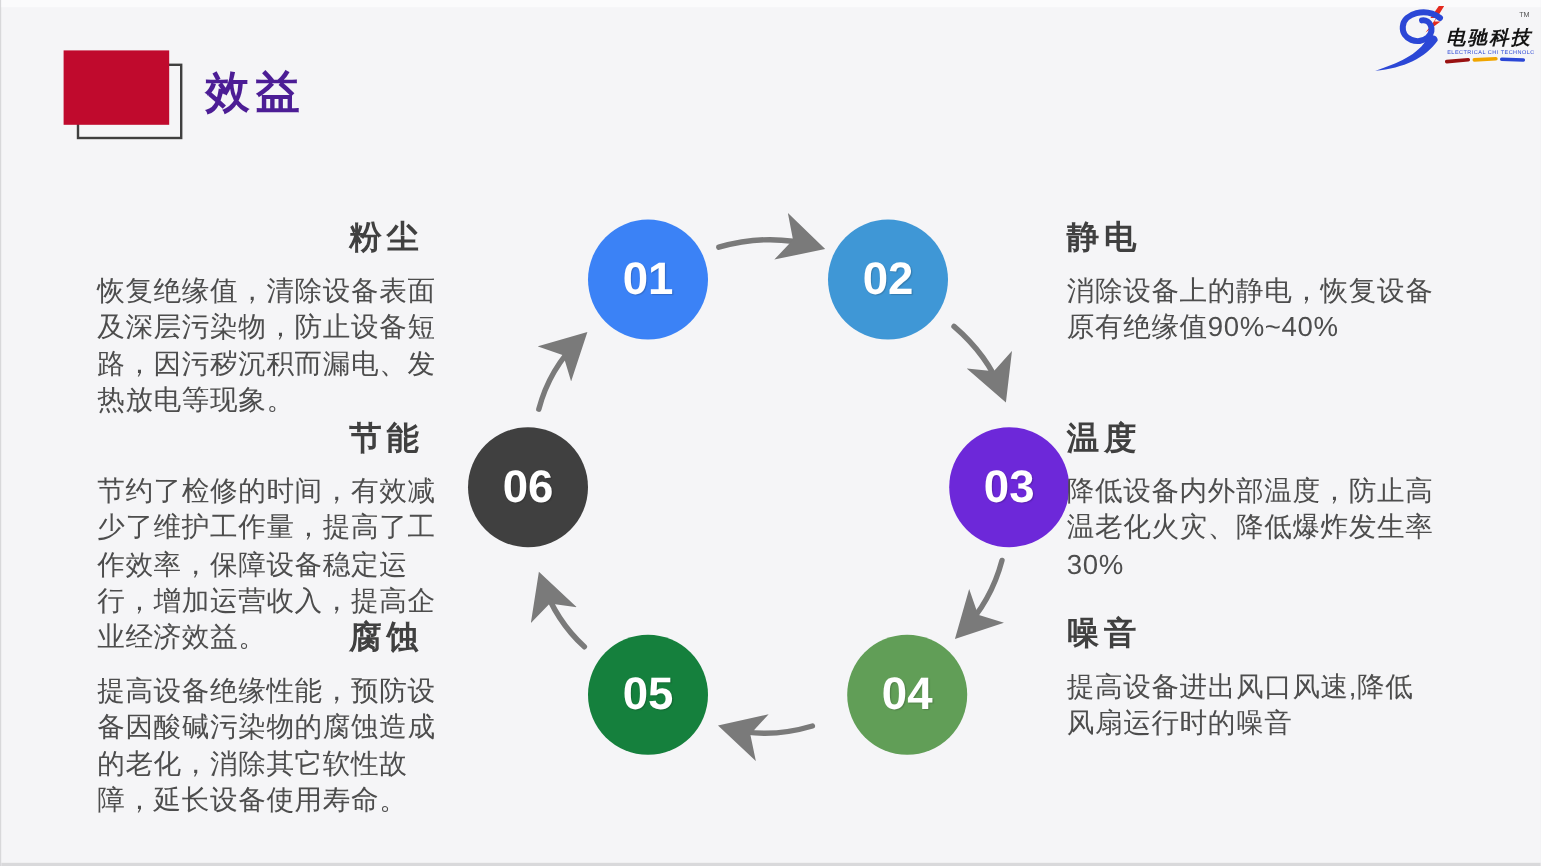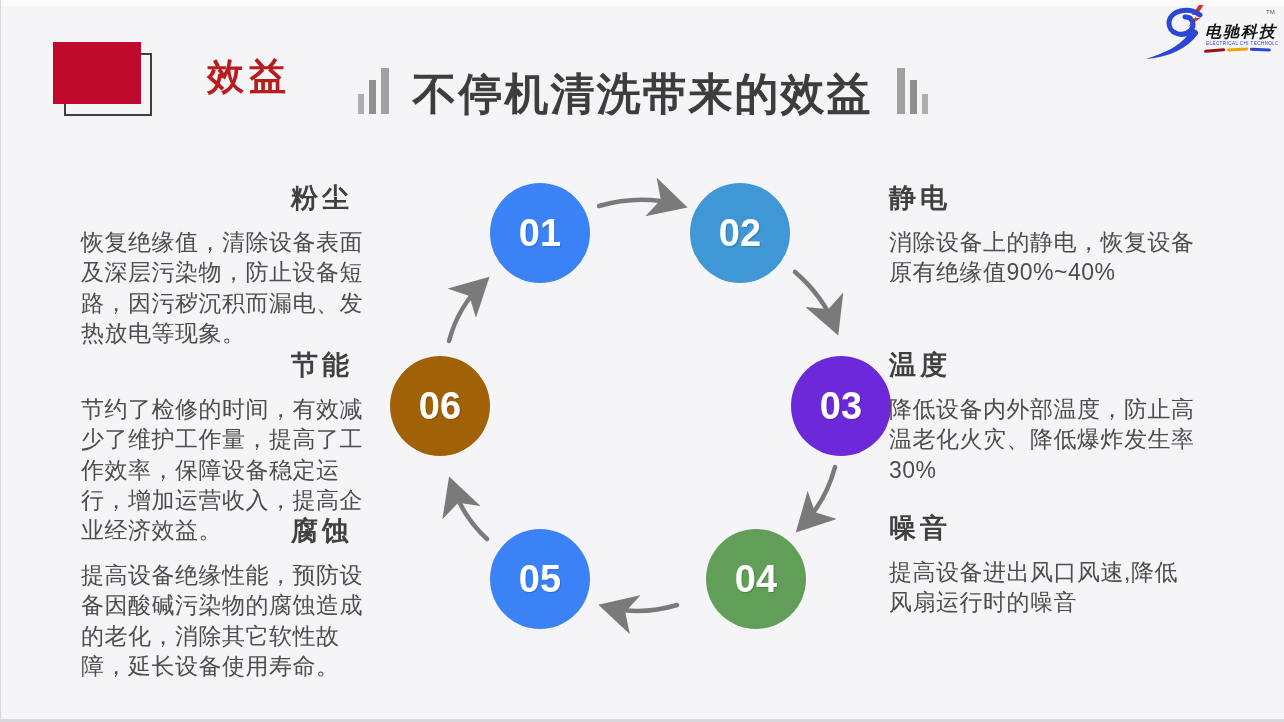--- a/index.html
+++ b/index.html
@@ -60,35 +60,22 @@
   #benefit-noise{top:510px;}
 </style>
 </head>
 <body>
 
 <div class="slide">
   <div class="top-edge"></div>
 
   <div class="outline-square"></div>
   <div class="red-square" style="background-color: rgb(192, 10, 45);"></div>
-  <div class="section-label" style="color: #b91c1c; margin-left: 36px;">效益</div>
+  <div class="section-label" style="color: #4c1d95;">效益</div>
 
-  <div class="title-row">
-    <span class="bar-group">
-      <span class="bar h1"></span>
-      <span class="bar h2"></span>
-      <span class="bar h3"></span>
-    </span>
-    <span class="page-title" style="color: rgb(61, 61, 61);">不停机清洗带来的效益</span>
-    <span class="bar-group">
-      <span class="bar h3"></span>
-      <span class="bar h2"></span>
-      <span class="bar h1"></span>
-    </span>
-  </div>
 
   <svg class="logo" viewBox="0 0 136 60">
     <path d="M57 1 l-7 10 h5 l-9 12 12.5-9 h-5 l8-13 z" fill="#e42a1e"></path>
     <path d="M58 11 C 46 2 28 7 27 18 C 26 29 40 34 48 27 C 54 21 50 12 43 13" fill="none" stroke="#2b47d6" stroke-width="5" stroke-linecap="round"></path>
     <path d="M48 27 C 40 42 22 49 4 55 C 28 53 46 44 56 30 C 57 27 52 23 48 27 Z" fill="#2b47d6"></path>
     <text x="63" y="33" font-size="16" font-weight="bold" font-style="italic" fill="#141414" letter-spacing="2">电驰科技</text>
     <text x="64" y="41" font-size="4.6" fill="#2b47d6" letter-spacing="0.4">ELECTRICAL CHI TECHNOLOGY</text>
     <text x="124" y="10" font-size="6" fill="#555555">TM</text>
     <rect x="62" y="46" width="21" height="3" rx="1.5" fill="#991111" transform="rotate(-5 62 46)"></rect>
     <rect x="85" y="44.5" width="21" height="3" rx="1.5" fill="#f0a500" transform="rotate(-3 85 44)"></rect>
@@ -114,24 +101,24 @@
   </div>
   <div class="step" id="step-2" style="background-color: rgb(63, 151, 214);">
     <span>02</span>
   </div>
   <div class="step" id="step-3" style="background-color: #6d28d9;">
     <span>03</span>
   </div>
   <div class="step" id="step-4" style="background-color: rgb(97, 158, 87);">
     <span>04</span>
   </div>
-  <div class="step" id="step-5" style="background-color: #3b82f6;">
+  <div class="step" id="step-5" style="background-color: #15803d;">
     <span>05</span>
   </div>
-  <div class="step" id="step-6" style="background-color: #a16207;">
+  <div class="step" id="step-6" style="background-color: #404040;">
     <span>06</span>
   </div>
 
   <div class="benefit b-left" id="benefit-dust">
     <h3>粉尘</h3>
     <p>恢复绝缘值，清除设备表面及深层污染物，防止设备短路，因污秽沉积而漏电、发热放电等现象。</p>
   </div>
   <div class="benefit b-left" id="benefit-energy">
     <h3>节能</h3>
     <p>节约了检修的时间，有效减少了维护工作量，提高了工作效率，保障设备稳定运行，增加运营收入，提高企业经济效益。</p>

